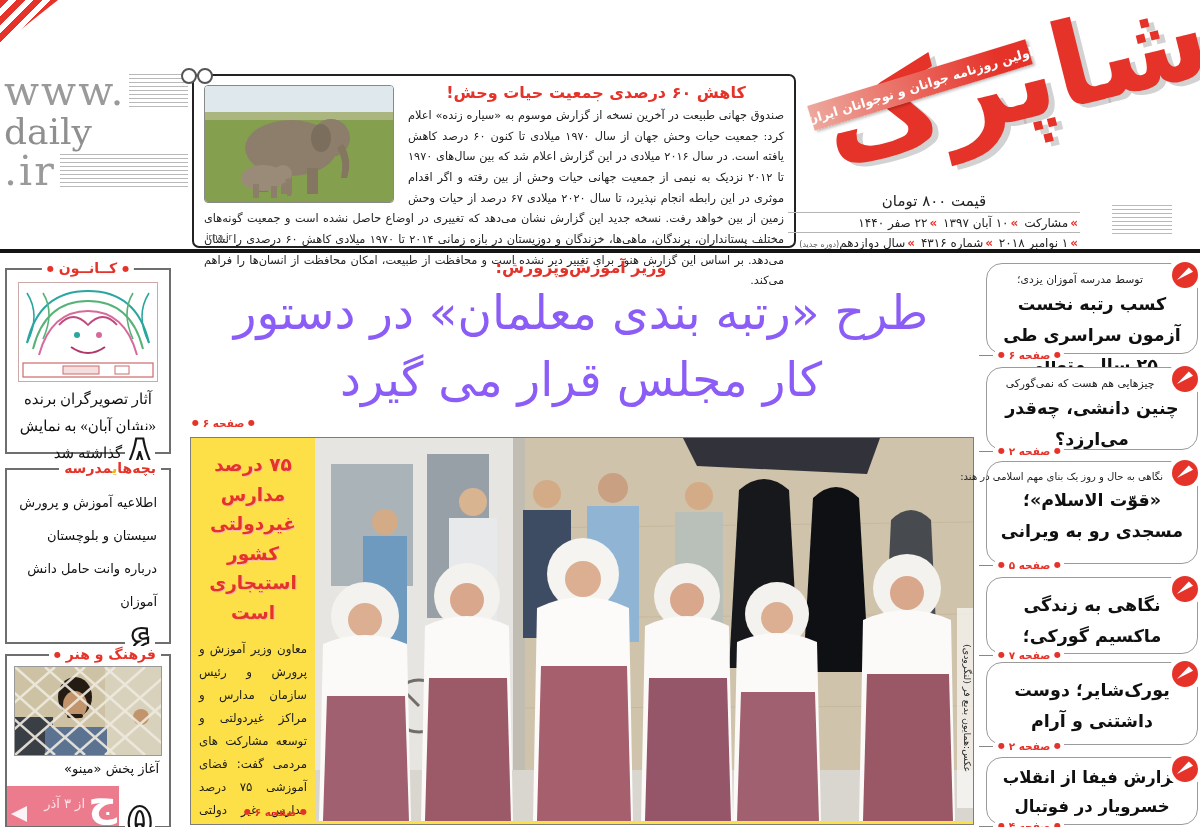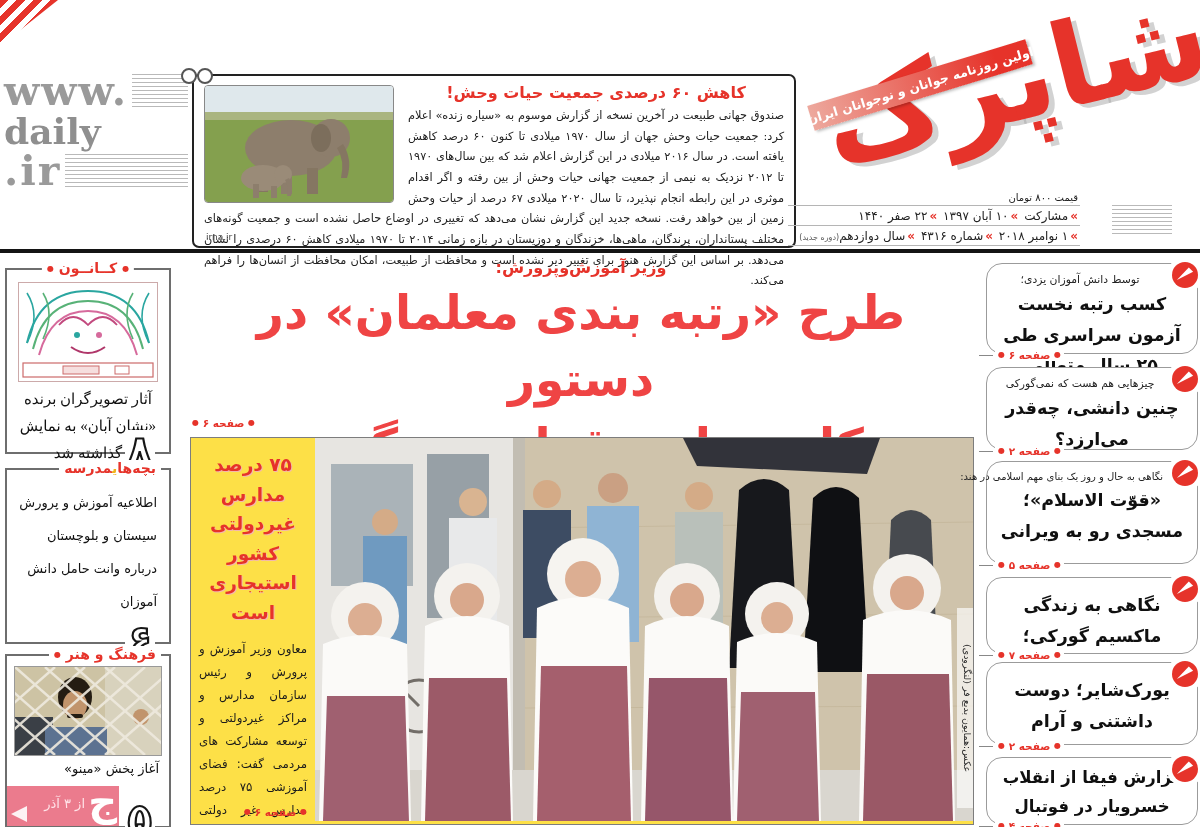--- a/index.html
+++ b/index.html
@@ -7,21 +7,21 @@
        font-family:"DejaVu Sans",sans-serif;}
   .abs{position:absolute;}
   .rtl{direction:rtl;}
   .stripes{background:repeating-linear-gradient(to bottom,#b9b9b9 0 1px,transparent 1px 4px);}
 
   
   .corner-stripes{left:0;top:0;width:58px;height:46px;
     background:repeating-linear-gradient(135deg,#e6332a 0 6px,#fff 6px 12px);
     clip-path:polygon(0 0,100% 0,0 100%);}
   .site{left:4px;top:70px;width:184px;color:#9a9a9a;
-    font-family:"DejaVu Serif",serif;font-weight:bold;line-height:1.04;}
+    font-family:"DejaVu Serif",serif;font-weight:normal;line-height:1.04;}
   .site .row{display:flex;align-items:center;}
   .site .t1{font-size:41px;letter-spacing:2px;}
   .site .t2{font-size:36px;color:#8f8f8f;}
   .site .fill{flex:1;height:34px;margin-left:4px;}
 
   .wildbox{left:192px;top:74px;width:588px;height:170px;border:2px solid #222;
     border-radius:7px;background:#fff;padding-left:12px;}
   .chain{position:absolute;left:-8px;top:-8px;}
   .chain i{display:inline-block;width:12px;height:12px;border:2.5px solid #555;
     border-radius:50%;background:#fff;}
@@ -35,21 +35,21 @@
 
   .logo{right:2px;top:8px;width:330px;height:235px;pointer-events:none;}
   .logo-text{position:absolute;right:-6px;top:-24px;color:#e6332a;font-weight:bold;
     font-size:116px;transform:rotate(-14deg);transform-origin:80% 40%;
     text-shadow:5px 5px 0 rgba(165,165,165,.5);white-space:nowrap;}
   .ribbon{left:806px;top:72px;width:228px;height:26px;transform:rotate(-17deg);
     background:linear-gradient(90deg,#eda89d,#e6332a 85%);
     box-shadow:2px 2px 3px rgba(0,0,0,.25);color:#fff;font-weight:bold;font-size:12.5px;
     display:flex;align-items:center;justify-content:center;white-space:nowrap;}
   .datebox{left:788px;top:192px;width:292px;font-size:12px;color:#222;}
-  .datebox .price{font-size:10px;text-align:right;padding:0 2px 2px;}
+  .datebox .price{font-size:15px;text-align:center;padding:0 2px 2px;}
   .datebox .line{border-top:1px solid #b5b5b5;padding:2.5px 0;text-align:right;white-space:nowrap;}
   .datebox .line:last-child{border-bottom:1px solid #b5b5b5;}
   .chev{color:#e6332a;font-weight:bold;padding:0 2px;}
   .tiny{font-size:8px;color:#555;}
   .mh-stripe1{left:1112px;top:205px;width:60px;height:30px;}
   .blackbar{left:0;top:249px;width:1200px;height:4px;background:#141414;}
 
   
   .lbox{left:5px;width:162px;border:2px solid #6e6e6e;background:#fff;}
   .lbox .hdr{position:absolute;top:-10px;background:#fff;padding:0 5px;color:#e6332a;
@@ -69,22 +69,22 @@
   .pinkband{position:absolute;left:0;bottom:0;width:112px;height:40px;
     background:rgba(230,94,116,.82);overflow:hidden;}
   .pinkband .glyph{position:absolute;right:2px;top:-8px;color:#fff;font-size:40px;font-weight:bold;}
   .pinkband .arrow{position:absolute;left:4px;bottom:4px;width:0;height:0;
     border-top:8px solid transparent;border-bottom:8px solid transparent;border-right:16px solid #fff;opacity:.9;}
   .pinkband .sub{position:absolute;right:34px;top:10px;color:#ffe3e8;font-size:13px;}
 
   
   .kicker{left:190px;top:258px;width:782px;text-align:center;color:#e6332a;
     font-weight:bold;font-size:16px;}
-  .headline{left:190px;top:280px;width:782px;text-align:center;color:#ef4444;
-    font-weight:bold;font-size:47px;line-height:1.42;}
+  .headline{left:190px;top:280px;width:782px;text-align:center;color:#8b5cf6;
+    font-weight:normal;font-size:47px;line-height:1.42;}
   .pagemark{color:#e6332a;font-size:10.5px;font-weight:bold;white-space:nowrap;}
   .lead-page{left:192px;top:417px;}
   .photobox{left:190px;top:437px;width:782px;height:386px;border:1.5px solid #7d7d7d;background:#fde047;}
   .pstory{position:absolute;left:0;top:0;width:124px;height:100%;}
   .pstory .tline{color:#e6332a;font-weight:bold;font-size:18.5px;text-align:center;
     line-height:1.6;text-shadow:1px 1px 0 #f3b7ae;}
   .pstory .twrap{padding-top:12px;}
   .pstory .body{font-size:11.8px;color:#1b1b1b;line-height:1.95;text-align:justify;
     padding:10px 8px 0 8px;}
   .pstory .pm{position:absolute;bottom:6px;right:8px;}
@@ -342,21 +342,21 @@
   </div>
 </div>
 
 <div class="abs rbox" style="top:263px;height:89px;">
   <span class="flag">
       <svg width="26" height="26" viewBox="0 0 24 24">
         <circle cx="12" cy="12" r="12" fill="#e6332a"></circle>
         <path d="M4.5 16.5 L15.5 5 L19.5 9 Z" fill="#fff"></path>
       </svg>
     </span>
-  <div class="kick rtl">توسط دانش آموزان یزدی؛</div>
+  <div class="kick rtl">توسط مدرسه آموزان یزدی؛</div>
   <div class="title rtl">کسب رتبه نخست آزمون سراسری طی ۲۵ سال متوالی</div>
   <span class="pm pagemark"><span class="dot">●</span> <span>صفحه ۶</span> <span class="dot">●</span></span>
 </div>
 
 <div class="abs rbox" style="top:367px;height:81px;">
   <span class="flag">
       <svg width="26" height="26" viewBox="0 0 24 24">
         <circle cx="12" cy="12" r="12" fill="#e6332a"></circle>
         <path d="M4.5 16.5 L15.5 5 L19.5 9 Z" fill="#fff"></path>
       </svg>

